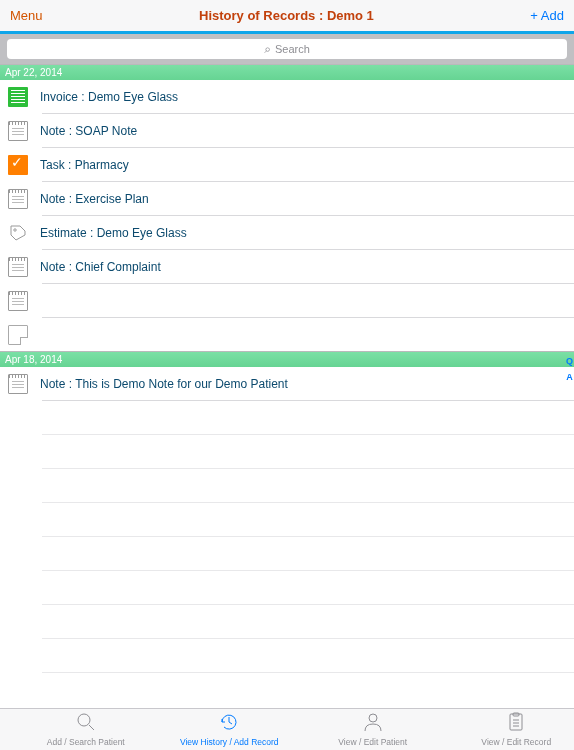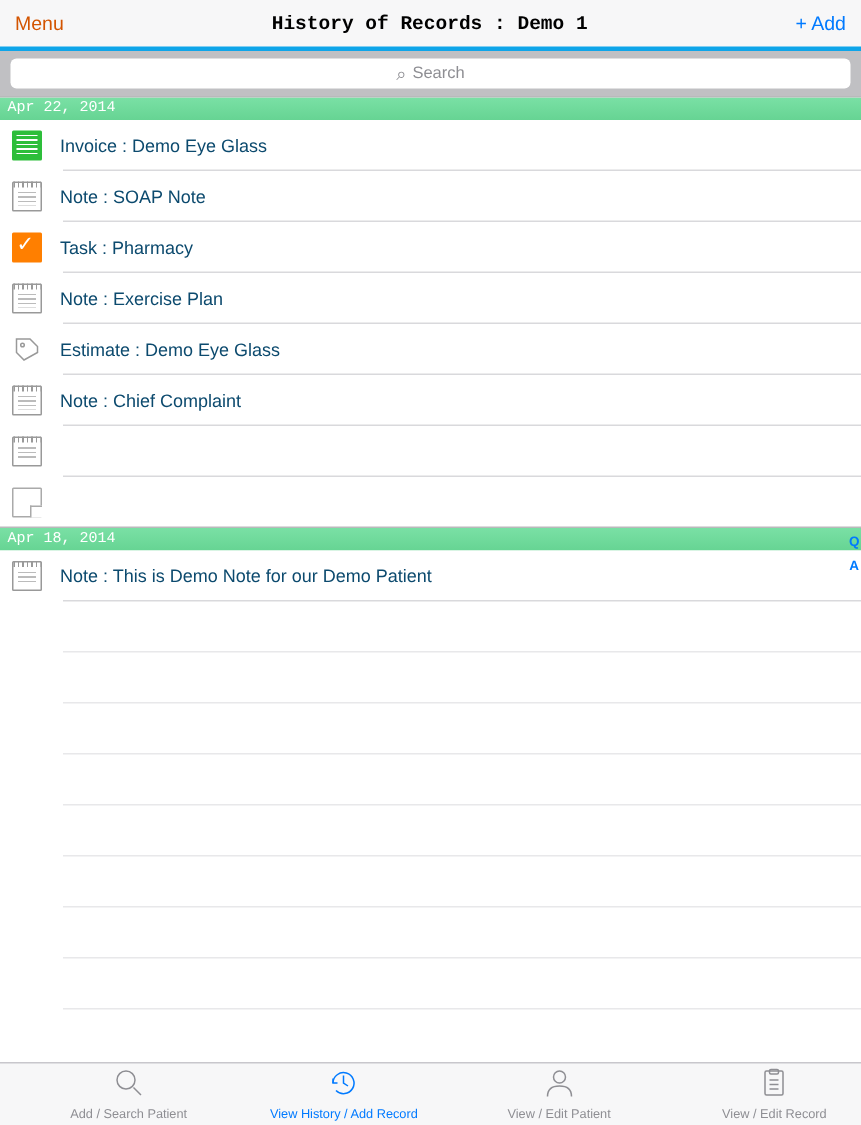--- a/index.html
+++ b/index.html
@@ -20,22 +20,21 @@
     justify-content: space-between;
     padding: 0 10px;
   }
   .header-left {
     color: #d35400;
     font-size: 13px;
   }
   .header-title {
     font-weight: bold;
     font-size: 13px;
-    color: #000000;
-    font-family: Liberation Mono, monospace;
+    color: #c2410c;
   }
   .header-right {
     color: #007aff;
     font-size: 13px;
   }
   .search-bar-wrap {
     background: #c0c0c3;
     padding: 5px 7px;
     height: 30px;
     display: flex;
@@ -62,21 +61,20 @@
   }
   .section-header {
     height: 16px;
     background: linear-gradient(#7ae0a5, #66d493);
     color: #fff;
     font-size: 10px;
     padding-left: 5px;
     display: flex;
     align-items: center;
     border-top: 1px solid #b9b9bb;
-    font-family: Liberation Mono, monospace;
   }
   .row {
     height: 33px;
     display: flex;
     align-items: center;
     padding-left: 8px;
     background: #fff;
   }
   .row-icon {
     width: 20px;

